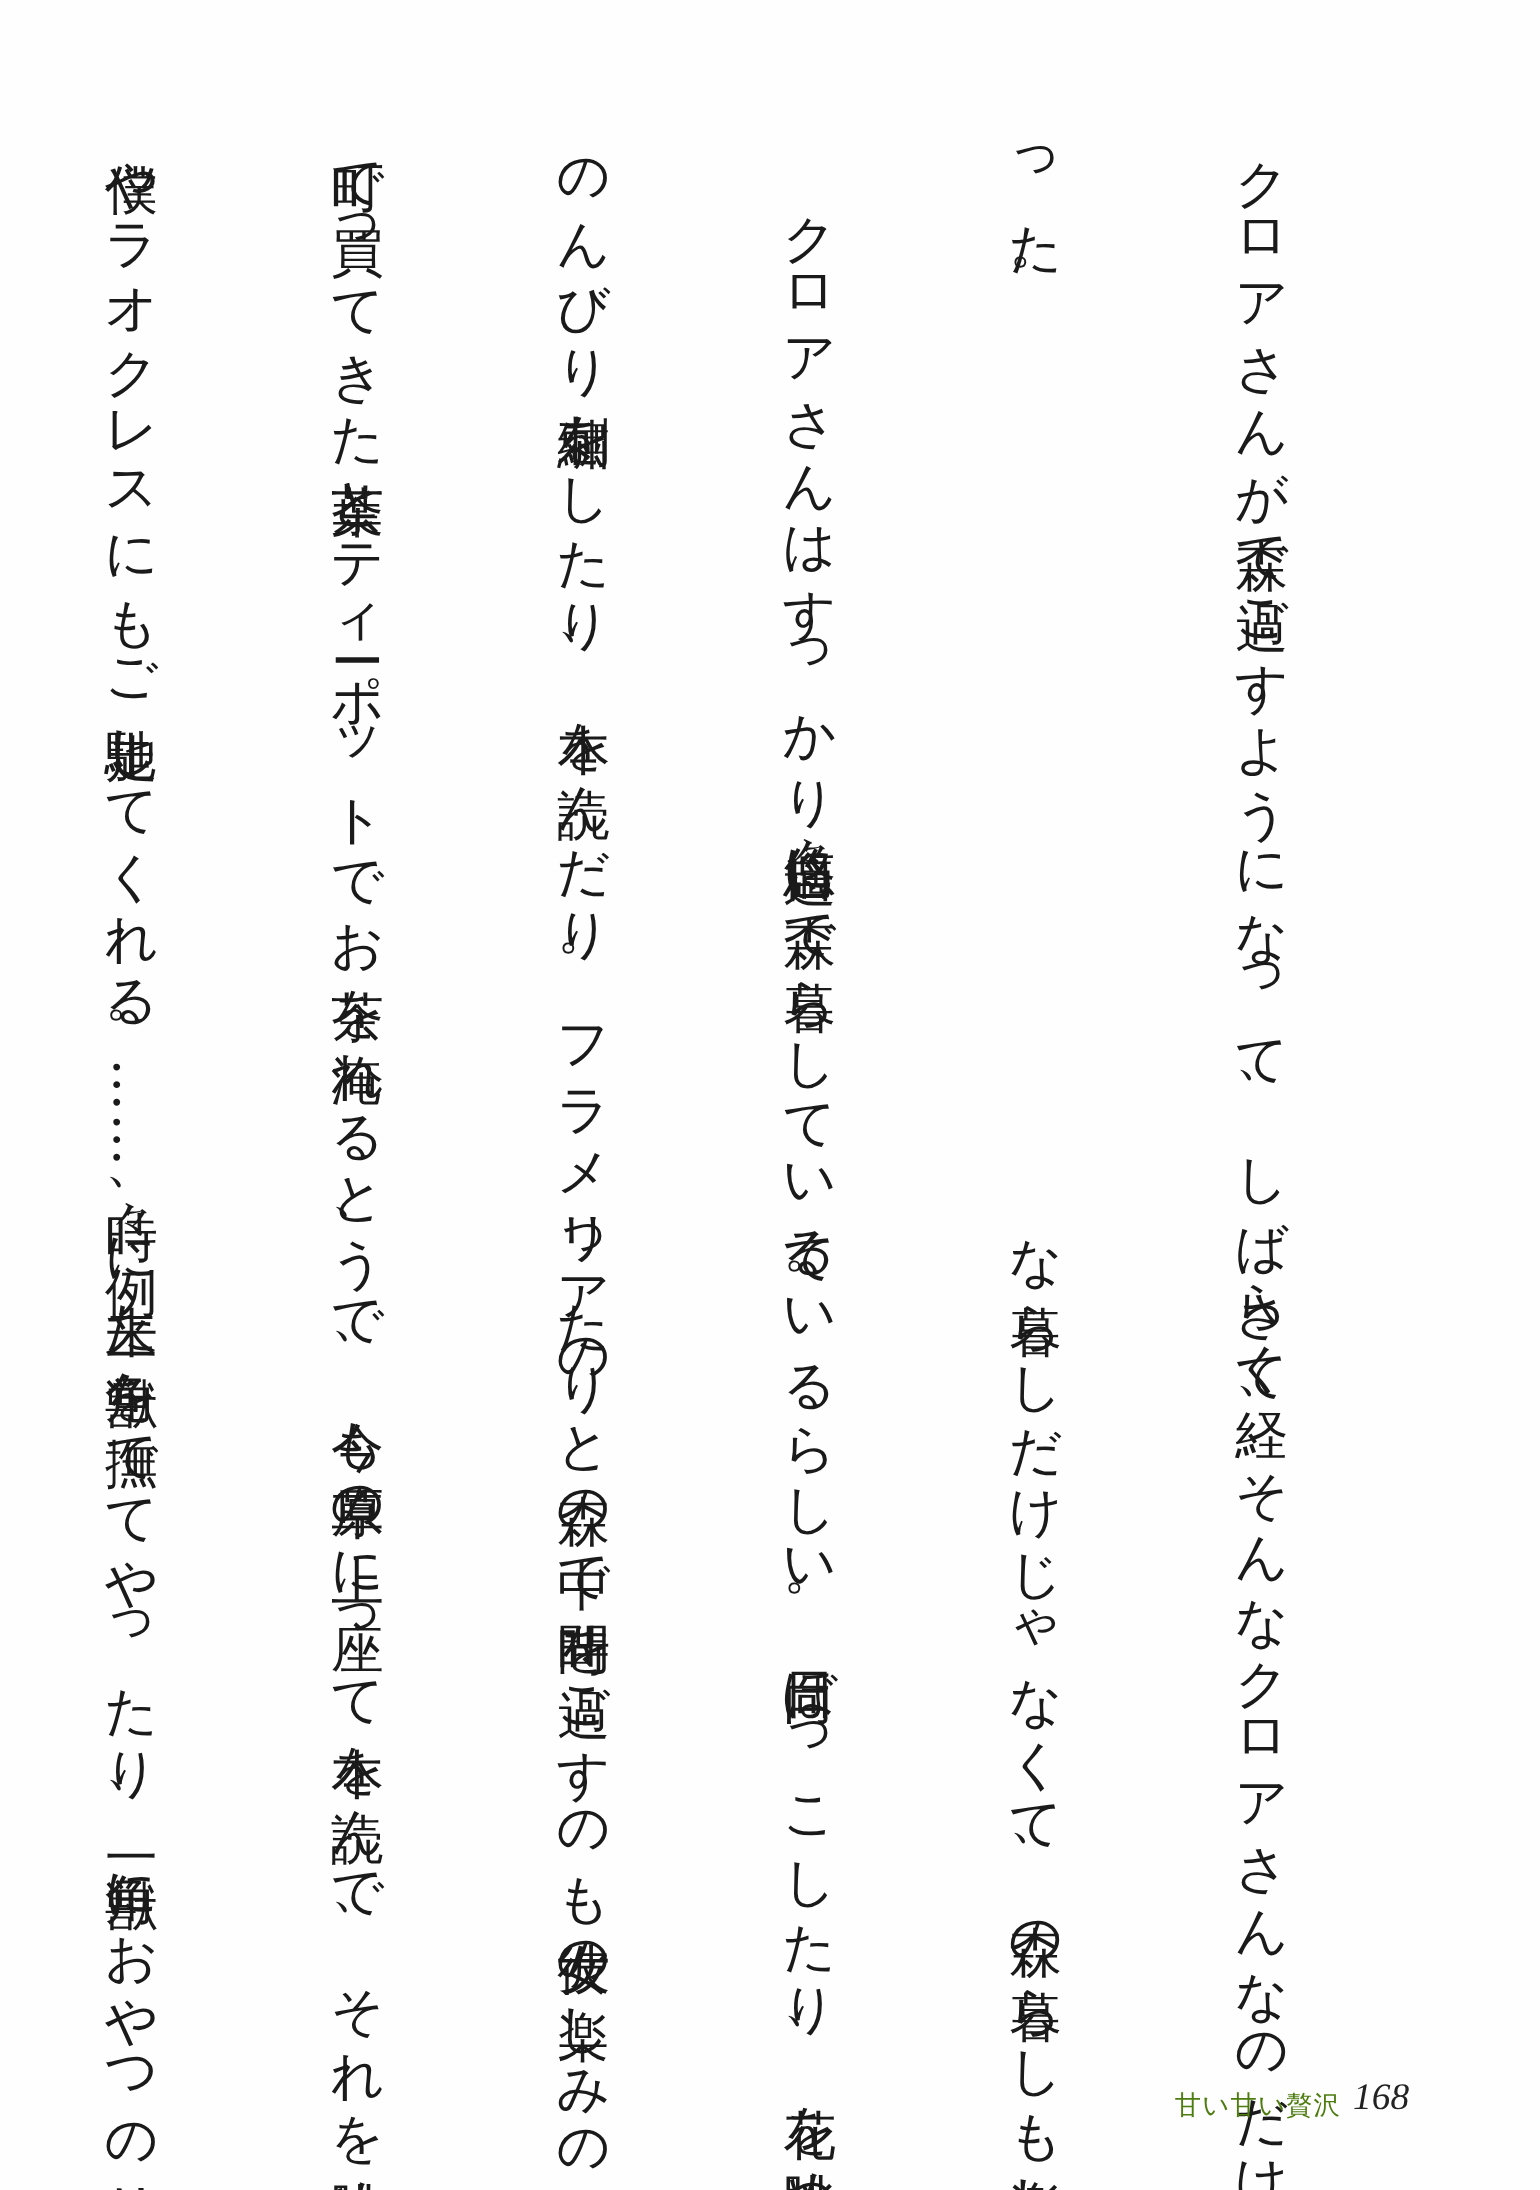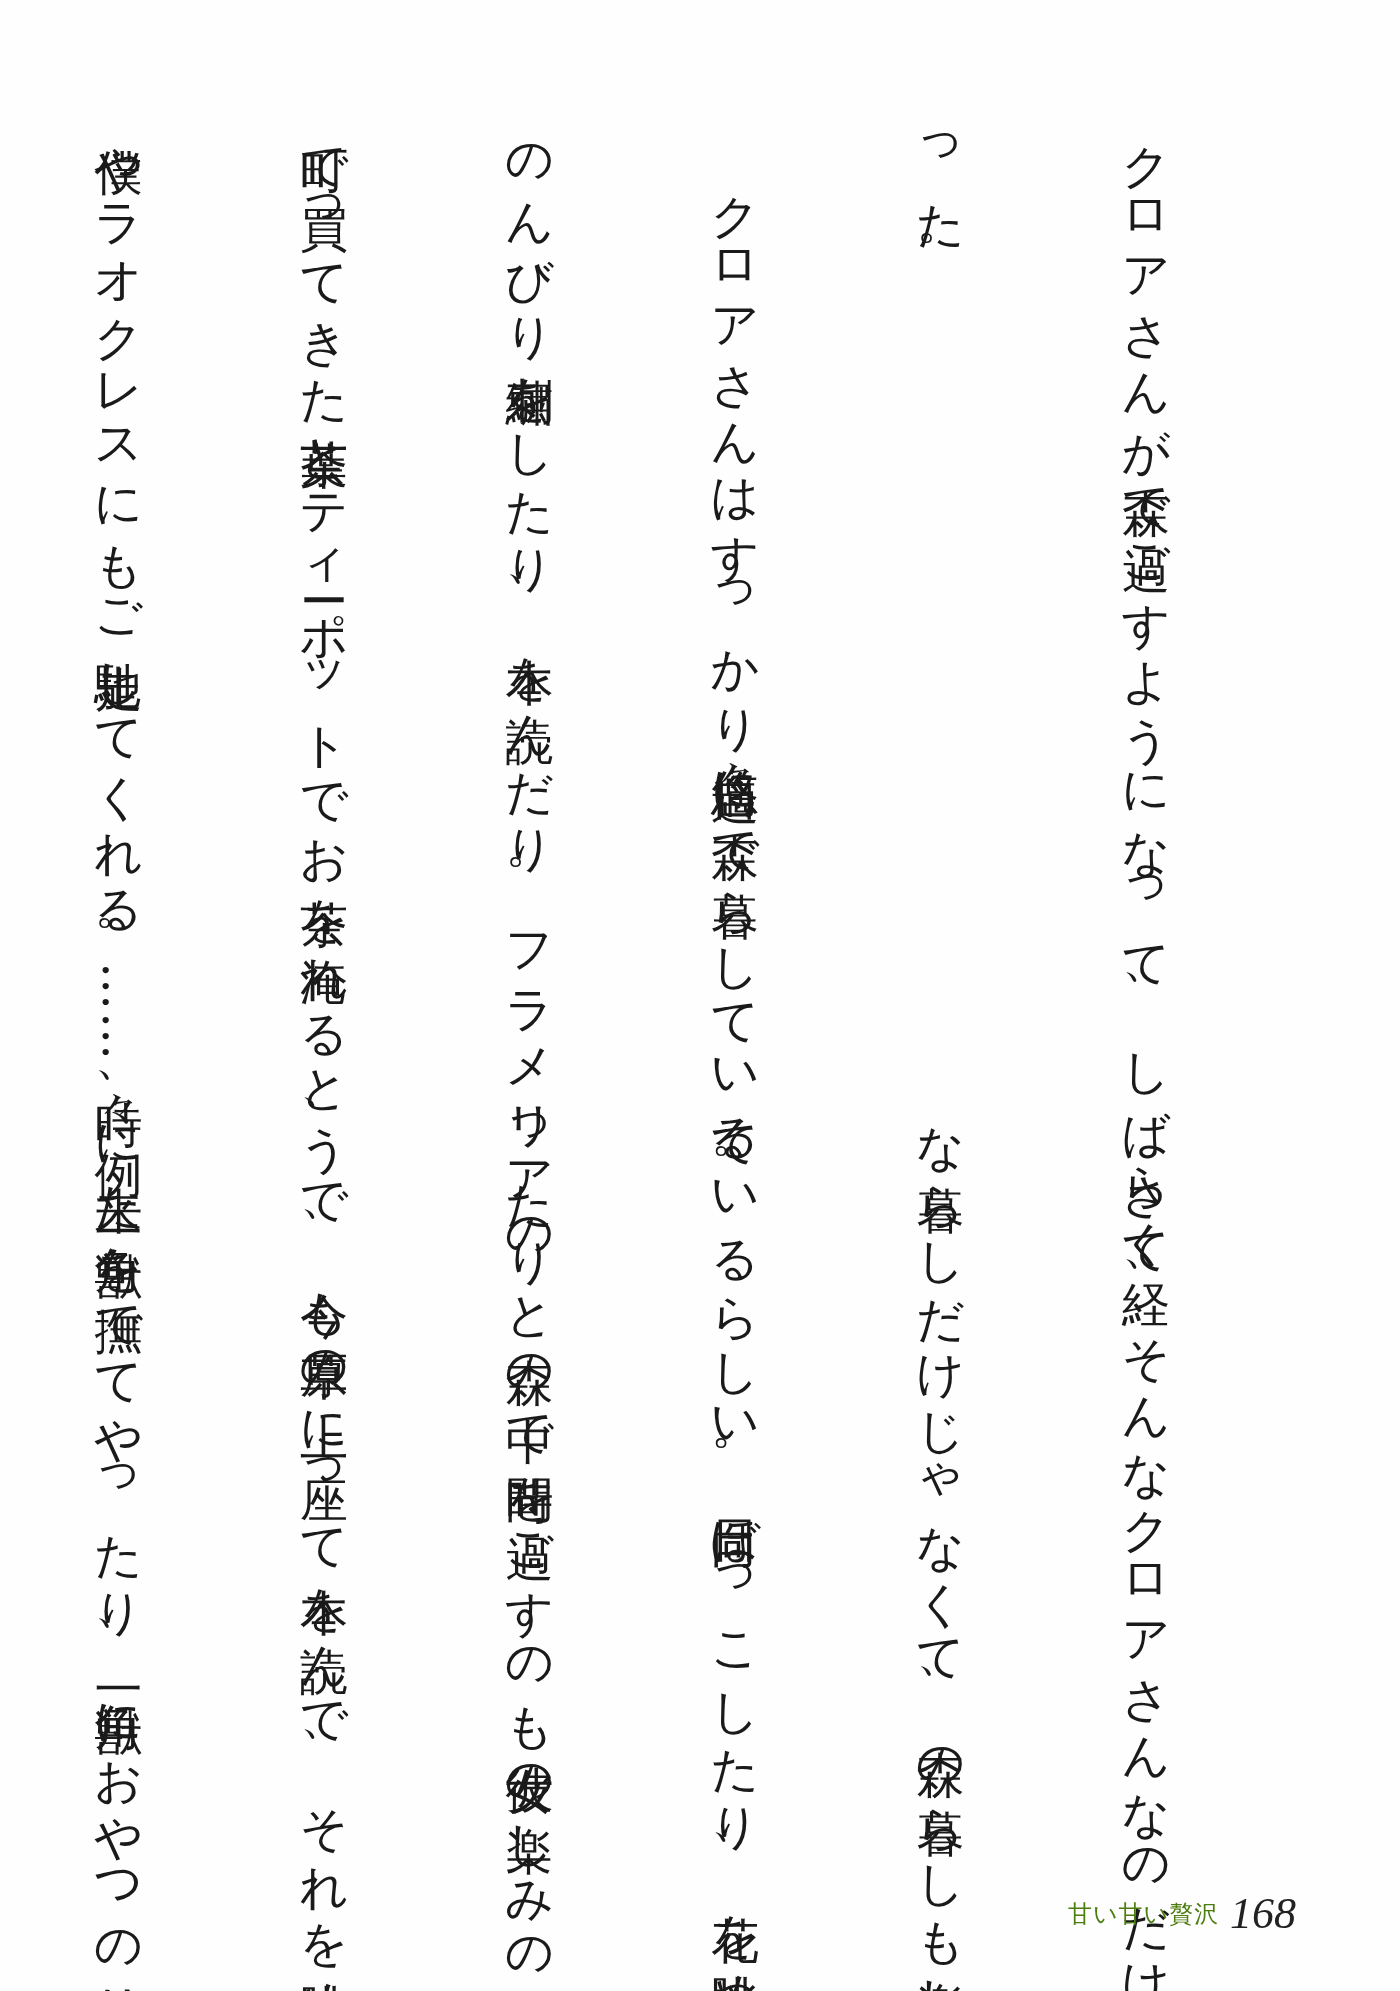--- a/index.html
+++ b/index.html
@@ -19,21 +19,21 @@
   .lower { right: 82px; top: 1092px; height: 830px; }
   .line { display: block; }
   .footer-title {
     position: absolute; left: 1068px; top: 1898px;
     font-family: "DejaVu Sans", "Liberation Sans", sans-serif;
     font-size: 24px; color: #4d7c0f; letter-spacing: 1px;
   }
   .footer-page {
     position: absolute; left: 1230px; top: 1888px;
     font-family: "Liberation Serif", "DejaVu Serif", serif;
-    font-style: italic; font-size: 44px; color: #222;
+    font-style: italic; font-size: 34px; color: #222;
   }
 </style>
 </head>
 <body>
 
 <div class="page">
 
   <div class="block upper">
     <span class="line">クロアさんが森で過ごすようになって、しばらく経</span>
     <span class="line">った。</span>

